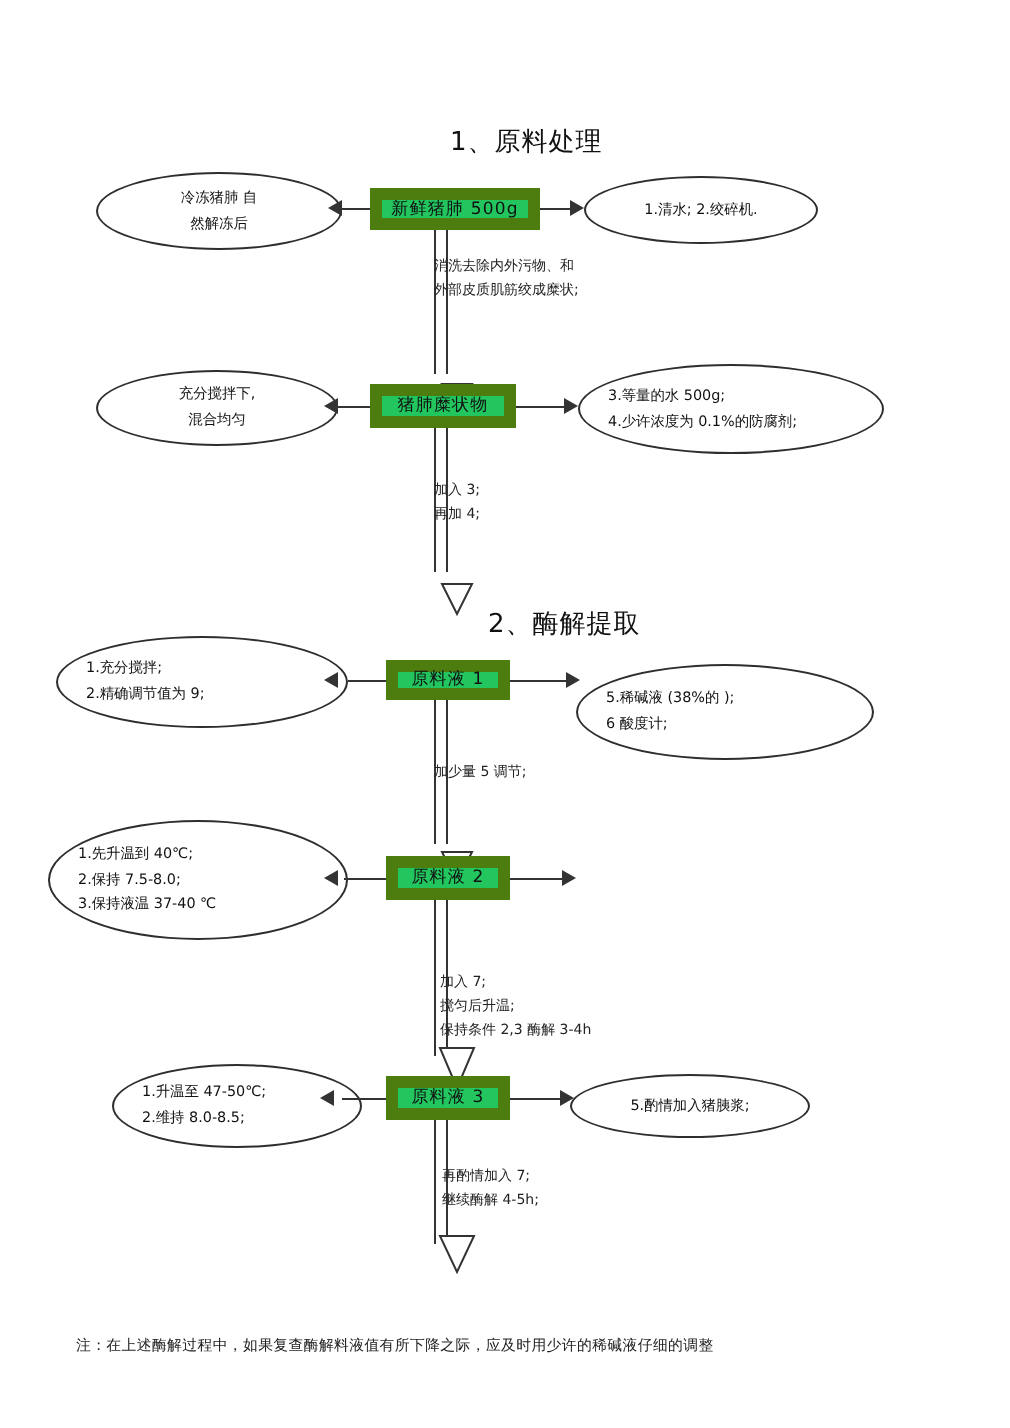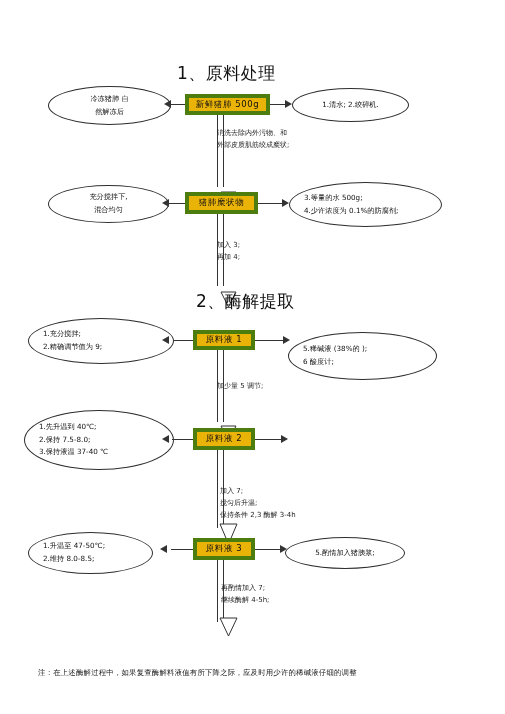--- a/index.html
+++ b/index.html
@@ -8,30 +8,31 @@
     background:#ffffff;
     font-family:"DejaVu Sans","Liberation Sans",sans-serif;
     color:#1a1a1a;
     position:relative;
     overflow:hidden;
   }
   #canvas{position:absolute;left:0;top:0;width:505px;height:714px;}
 
   .section-title{
     position:absolute;
-    font-size:17px;
+    font-size:13px;
     color:#111;
     letter-spacing:.5px;
     white-space:nowrap;
+    margin-left:48px;
   }
 
   .procbox{
     position:absolute;
-    border:4px solid #4d7c0f;
-    background:#eab308;
+    border:6px solid #4d7c0f;
+    background:#22c55e;
     display:flex;align-items:center;justify-content:center;
     font-size:8.5px;
     color:#111;
     letter-spacing:.6px;
     white-space:nowrap;
     box-sizing:border-box;
   }
 
   .oval{
     position:absolute;
@@ -134,21 +135,21 @@
     <svg width="17" height="17" viewBox="0 0 17 17">
         <polygon points="1,1 16,1 8.5,16" fill="#fff" stroke="#333" stroke-width="1"></polygon>
       </svg>
   </div>
 
   <div class="note" style="left:217px;top:240px;">
     <div>加入 3;</div>
     <div>再加 4;</div>
   </div>
 
-  <div class="section-title" style="left:196px;top:290px;">2、酶解提取</div>
+  <div class="section-title" style="left:196px;top:303px;">2、酶解提取</div>
 
   <div class="procbox" style="left:193px;top:330px;width:62px;height:20px;">原料液 1</div>
 
   <div class="oval" style="left:28px;top:318px;width:146px;height:46px;">
     <span>1.充分搅拌;</span>
     <span>2.精确调节值为    9;</span>
   </div>
 
   <div class="oval" style="left:288px;top:332px;width:149px;height:48px;">
     <span>5.稀碱液 (38%的 );</span>
@@ -194,21 +195,21 @@
   </div>
 
   <div class="note" style="left:220px;top:486px;">
     <div>加入 7;</div>
     <div>搅匀后升温;</div>
     <div>保持条件  2,3 酶解 3-4h</div>
   </div>
 
   <div class="procbox" style="left:193px;top:538px;width:62px;height:22px;">原料液  3</div>
 
-  <div class="oval" style="left:28px;top:532px;width:125px;height:42px;">
+  <div class="oval" style="left:56px;top:532px;width:125px;height:42px;">
     <span>1.升温至 47-50℃;</span>
     <span>2.维持  8.0-8.5;</span>
   </div>
 
   <div class="oval center" style="left:285px;top:537px;width:120px;height:32px;">
     <span>5.酌情加入猪胰浆;</span>
   </div>
 
   <div class="hline" style="left:171px;top:549px;width:22px;"></div>
   <div class="arrow-left" style="left:160px;top:545px;"></div>

